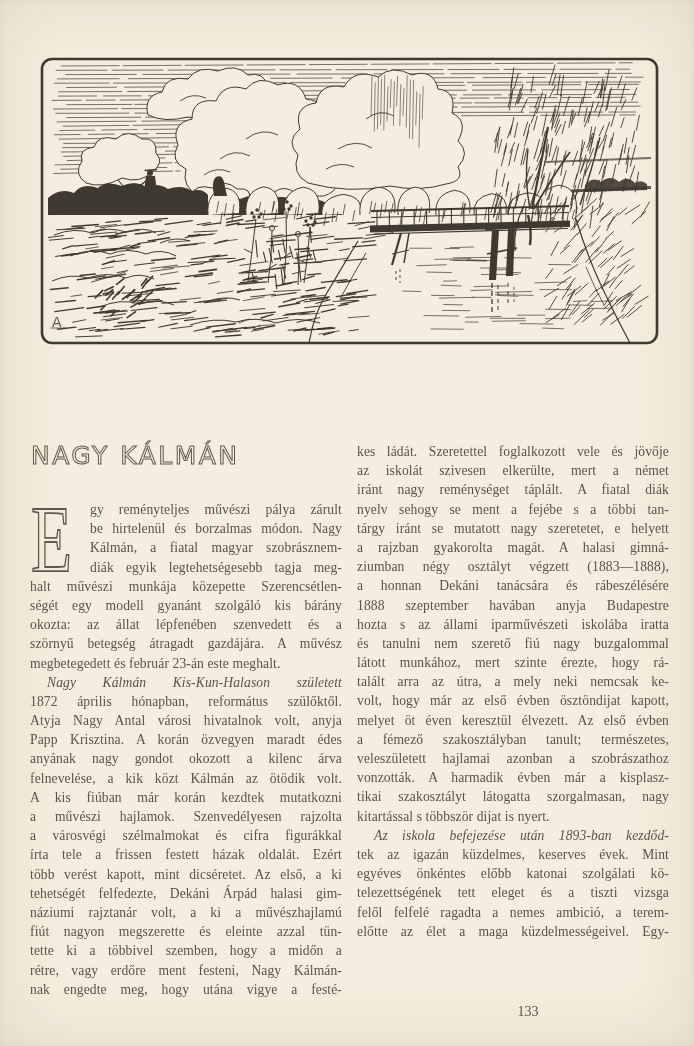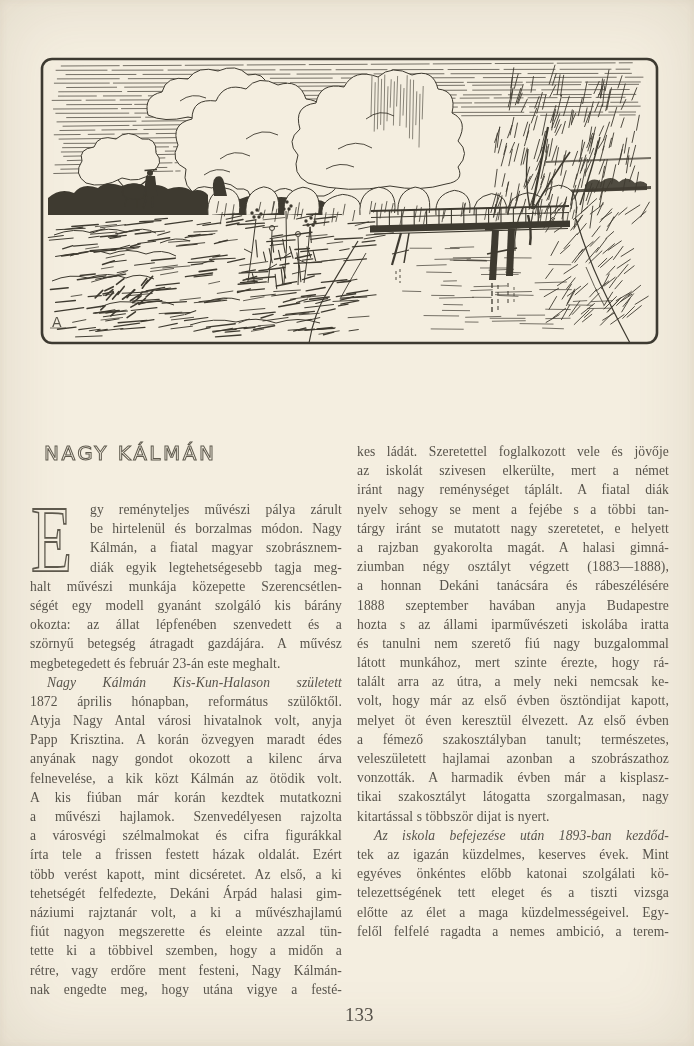--- a/index.html
+++ b/index.html
@@ -6,23 +6,23 @@
   .page{
     position:relative;width:694px;height:1046px;margin:0 auto;
     background:#f4eee0;
     box-shadow:inset 0 0 70px rgba(110,92,60,0.14), inset 0 0 8px rgba(110,92,60,0.08);
     font-family:"Liberation Serif", serif;
     color:#57534b;
     overflow:hidden;
   }
   .illustration{position:absolute;left:40px;top:57px;width:619px;height:288px;}
   .title{
-    position:absolute;left:44px;top:441px;margin:0;
+    position:absolute;left:31px;top:441px;margin:0;
     font-family:"DejaVu Sans", sans-serif;
-    font-size:20px;font-weight:400;letter-spacing:2.5px;
+    font-size:25px;font-weight:400;letter-spacing:2.5px;
     color:transparent;-webkit-text-stroke:1px #5f5a4e;
   }
   @supports not (-webkit-text-stroke: 1px #000){
     .title{color:#6b665a;}
     .dropcap span{color:#6b665a !important;}
   }
   .col{position:absolute;width:312px;font-size:13.6px;line-height:19.2px;}
   .col-left{left:30px;top:500px;}
   .col-right{left:357px;top:442px;}
   .line{
@@ -34,22 +34,22 @@
   .dropcap{
     float:left;width:52px;height:72px;margin:3px 7px 0 1px;
   }
   .dropcap span{
     display:block;font-family:"Liberation Serif", serif;
     font-size:96px;line-height:74px;
     transform:scaleX(0.7);transform-origin:0 50%;
     color:transparent;-webkit-text-stroke:1.8px #5e594d;
   }
   .pageno{
-    position:absolute;left:345px;top:1004px;width:310px;
-    text-align:left;font-size:19px;color:#57534b;
+    position:absolute;left:373px;top:1004px;width:310px;
+    text-align:center;font-size:14px;color:#57534b;
   }
 </style>
 </head>
 <body>
 
 <div class="page">
 
   <div class="illustration">
     <svg viewBox="0 0 619 288" width="619" height="288" aria-hidden="true">
       <g id="sky">
@@ -961,19 +961,19 @@
       <div class="line">melyet öt éven keresztül élvezett. Az első évben</div>
       <div class="line">a fémező szakosztályban tanult; természetes,</div>
       <div class="line">veleszületett hajlamai azonban a szobrászathoz</div>
       <div class="line">vonzották. A harmadik évben már a kisplasz-</div>
       <div class="line">tikai szakosztályt látogatta szorgalmasan, nagy</div>
       <div class="line end">kitartással s többször dijat is nyert.</div>
       <div class="line indent">Az iskola befejezése után 1893-ban kezdőd-</div>
       <div class="line">tek az igazán küzdelmes, keserves évek. Mint</div>
       <div class="line">egyéves önkéntes előbb katonai szolgálati kö-</div>
       <div class="line">telezettségének tett eleget és a tiszti vizsga</div>
+      <div class="line">felől felfelé ragadta a nemes ambició, a terem-</div>
       <div class="line">előtte az élet a maga küzdelmességeivel. Egy-</div>
-      <div class="line">felől felfelé ragadta a nemes ambició, a terem-</div>
     </div>
 
   <div class="pageno">133</div>
 
 </div>
 
 </body></html>

